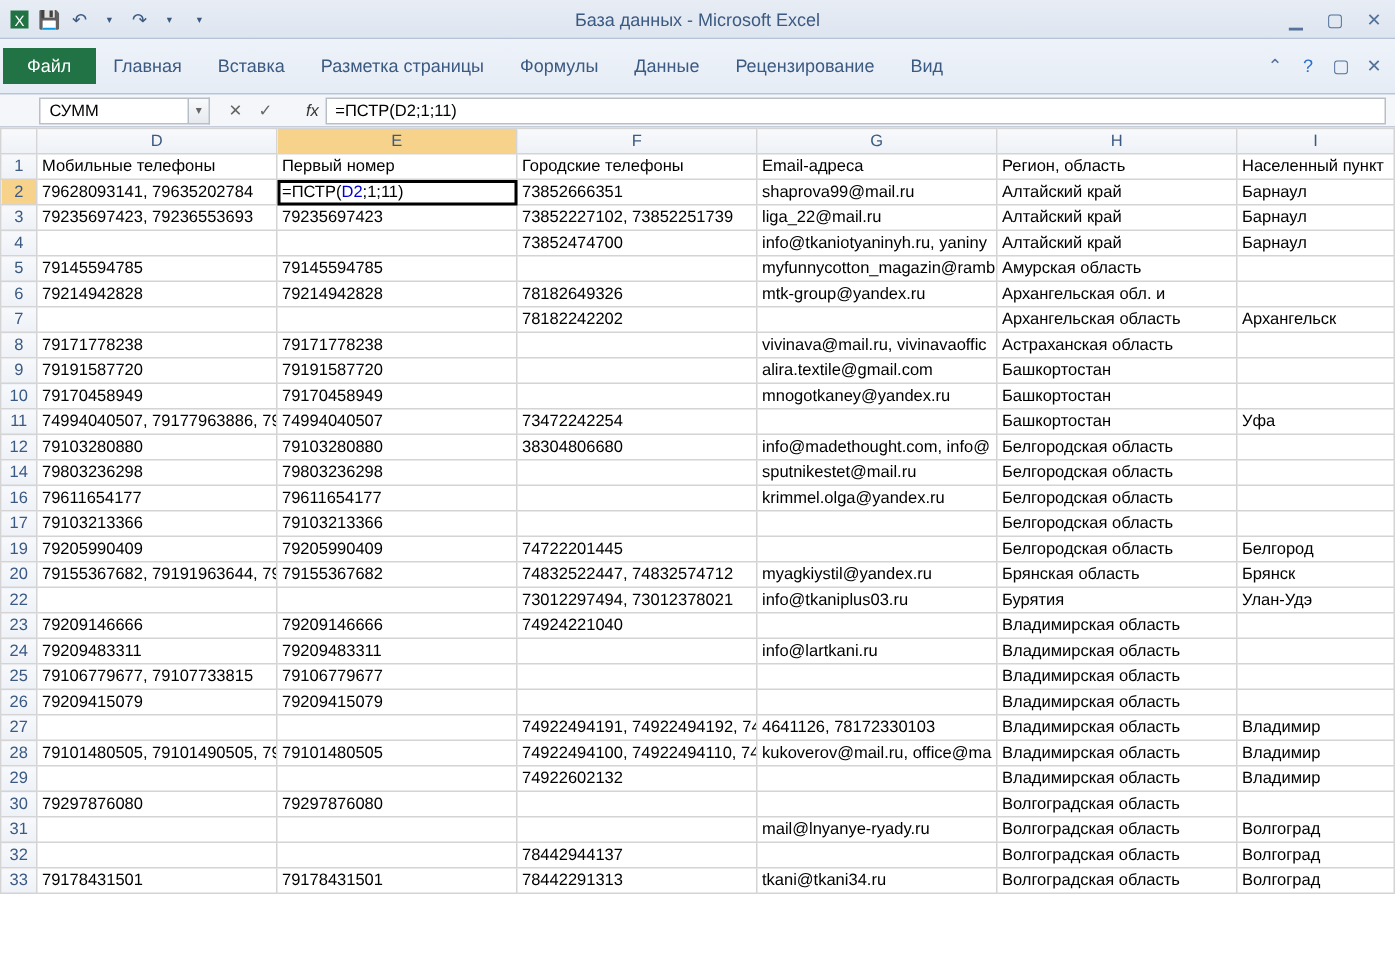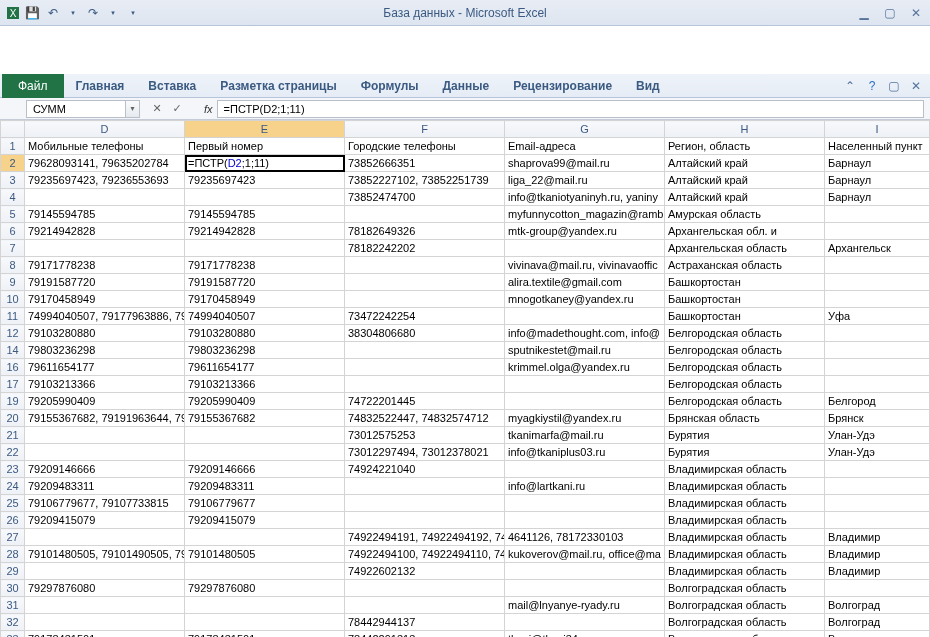--- a/index.html
+++ b/index.html
@@ -3,23 +3,23 @@
 <meta charset="utf-8">
 <style>
 * { margin: 0; padding: 0; box-sizing: border-box; }
 body { font-family: "Segoe UI", Tahoma, sans-serif; font-size: 11px; background: #fff; color: #000; overflow: hidden; width: 930px; height: 637px; }
 .titlebar { height: 26px; background: linear-gradient(#e8edf5, #dde5f0); display: flex; align-items: center; position: relative; border-bottom: 1px solid #b5c4d8; }
 .titlebar .qat { display: flex; align-items: center; padding-left: 4px; gap: 2px; }
 .titlebar .qat span { width: 18px; height: 18px; display: inline-flex; align-items: center; justify-content: center; color: #3b5a82; font-size: 12px; }
 .titlebar .title { position: absolute; left: 50%; transform: translateX(-50%); font-size: 12px; color: #3b5a82; }
 .titlebar .winctl { position: absolute; right: 6px; display: flex; gap: 10px; color: #55739b; font-size: 12px; align-items: center; }
 .titlebar .winctl span { width: 16px; text-align: center; }
-.ribbon { height: 24px; background: linear-gradient(#eef3fa, #e6ecf5); display: flex; align-items: center; border-bottom: 1px solid #b5c4d8; position: relative; margin-top: 48px; }
+.ribbon { height: 37px; background: linear-gradient(#eef3fa, #e6ecf5); display: flex; align-items: center; border-bottom: 1px solid #b5c4d8; position: relative; }
 .ribbon .file-tab { background: #217346; color: #fff; height: 24px; padding: 0 16px; display: flex; align-items: center; font-size: 12px; margin-left: 2px; }
-.ribbon .tab { padding: 0 12px; color: #3b5a82; font-size: 12px; height: 24px; display: flex; align-items: center; font-weight: bold; }
+.ribbon .tab { padding: 0 12px; color: #3b5a82; font-size: 12px; height: 24px; display: flex; align-items: center; }
 .ribbon .rctl { position: absolute; right: 6px; display: flex; gap: 6px; color: #55739b; font-size: 12px; }
 .ribbon .rctl span { width: 16px; text-align: center; }
 .fbar { height: 22px; display: flex; align-items: center; border-bottom: 1px solid #c5ccd7; background: #f4f6f9; }
 .namebox { width: 100px; border: 1px solid #b8bfc9; margin-left: 26px; height: 18px; padding: 0 6px; display: flex; align-items: center; background: #fff; font-size: 11px; }
 .namebox-dd { width: 14px; border: 1px solid #b8bfc9; border-left: none; height: 18px; display: flex; align-items: center; justify-content: center; background: linear-gradient(#f9fafb,#e6eaef); color: #666; font-size: 8px; }
 .fbar .fbtns { display: flex; gap: 6px; margin-left: 10px; color: #666; }
 .fbar .fbtns span { width: 14px; text-align: center; font-size: 11px; }
 .fbar .fx { margin-left: 20px; font-style: italic; color: #333; }
 .fbar .formula { flex: 1; padding: 0 6px; background: #fff; border: 1px solid #b8bfc9; height: 18px; margin-left: 4px; margin-right: 6px; display: flex; align-items: center; font-size: 11px; }
 .grid-wrap { height: calc(637px - 26px - 24px - 22px); overflow: hidden; position: relative; }
@@ -260,29 +260,20 @@
         <tr>
           <th class="rowh">20</th>
           <td>79155367682, 79191963644, 7980</td>
           <td>79155367682</td>
           <td>74832522447, 74832574712</td>
           <td>myagkiystil@yandex.ru</td>
           <td>Брянская область</td>
           <td>Брянск</td>
         </tr>
         <tr>
-          <th class="rowh">21</th>
-          <td></td>
-          <td></td>
-          <td>73012575253</td>
-          <td>tkanimarfa@mail.ru</td>
-          <td>Бурятия</td>
-          <td>Улан-Удэ</td>
-        </tr>
-        <tr>
           <th class="rowh">22</th>
           <td></td>
           <td></td>
           <td>73012297494, 73012378021</td>
           <td>info@tkaniplus03.ru</td>
           <td>Бурятия</td>
           <td>Улан-Удэ</td>
         </tr>
         <tr>
           <th class="rowh">23</th>

